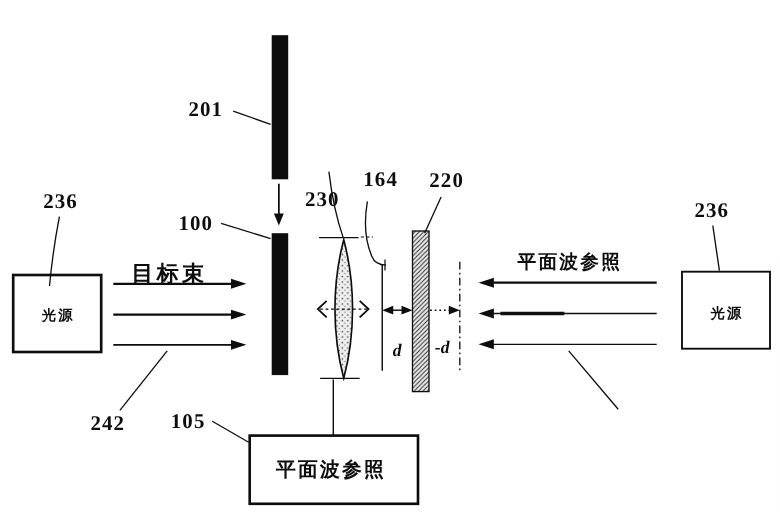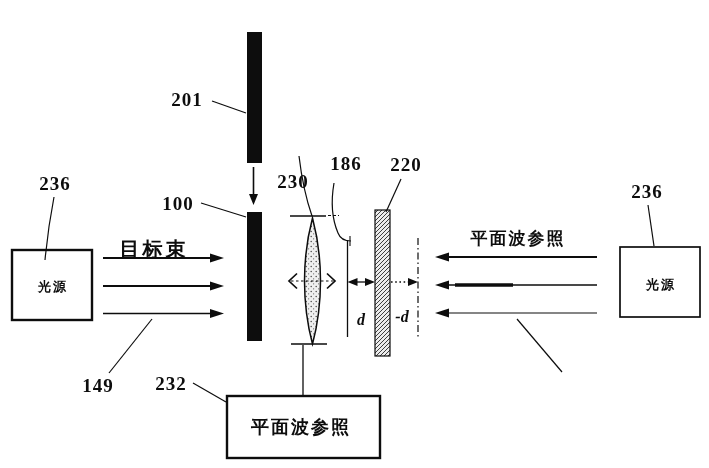--- a/index.html
+++ b/index.html
@@ -128,26 +128,26 @@
     <path d="M54,197 Q48,228 45,260" fill="none" stroke="#0d0d0d" stroke-width="1.2"></path>
     <line x1="648" y1="205" x2="654" y2="246" stroke="#0d0d0d" stroke-width="1.2"></line>
     <line x1="109" y1="373" x2="152" y2="319" stroke="#0d0d0d" stroke-width="1.2"></line>
     <line x1="193" y1="383" x2="226" y2="402" stroke="#0d0d0d" stroke-width="1.2"></line>
     <line x1="517" y1="319" x2="562" y2="372" stroke="#0d0d0d" stroke-width="1.2"></line>
   </svg>
 
   <div class="lbl num" style="left:187px;top:100px;">201</div>
   <div class="lbl num" style="left:178px;top:204px;">100</div>
   <div class="lbl num" style="left:293px;top:142px;margin-top:40px;">230</div>
-  <div class="lbl num" style="left:346px;top:164px;">186</div>
+  <div class="lbl num" style="left:346px;top:164px;">164</div>
   <div class="lbl num" style="left:406px;top:165px;">220</div>
   <div class="lbl num" style="left:55px;top:184px;">236</div>
   <div class="lbl num" style="left:647px;top:192px;">236</div>
-  <div class="lbl num" style="left:98px;top:386px;">149</div>
-  <div class="lbl num" style="left:171px;top:384px;">232</div>
+  <div class="lbl num" style="left:98px;top:386px;">242</div>
+  <div class="lbl num" style="left:171px;top:384px;">105</div>
   <div class="lbl dvar" style="left:361px;top:320px;">d</div>
   <div class="lbl dvar" style="left:402px;top:317px;">-d</div>
 
   <div class="lbl cjk cjk-beam" style="left:154px;top:238px;margin-top:11px;">目标束</div>
   <div class="lbl cjk cjk-ref" style="left:518px;top:238px;">平面波参照</div>
   <div class="lbl cjk cjk-box" style="left:53px;top:287px;">光源</div>
   <div class="lbl cjk cjk-box" style="left:661px;top:285px;">光源</div>
   <div class="lbl cjk cjk-bottom" style="left:301px;top:427px;">平面波参照</div>
 
 </div>

